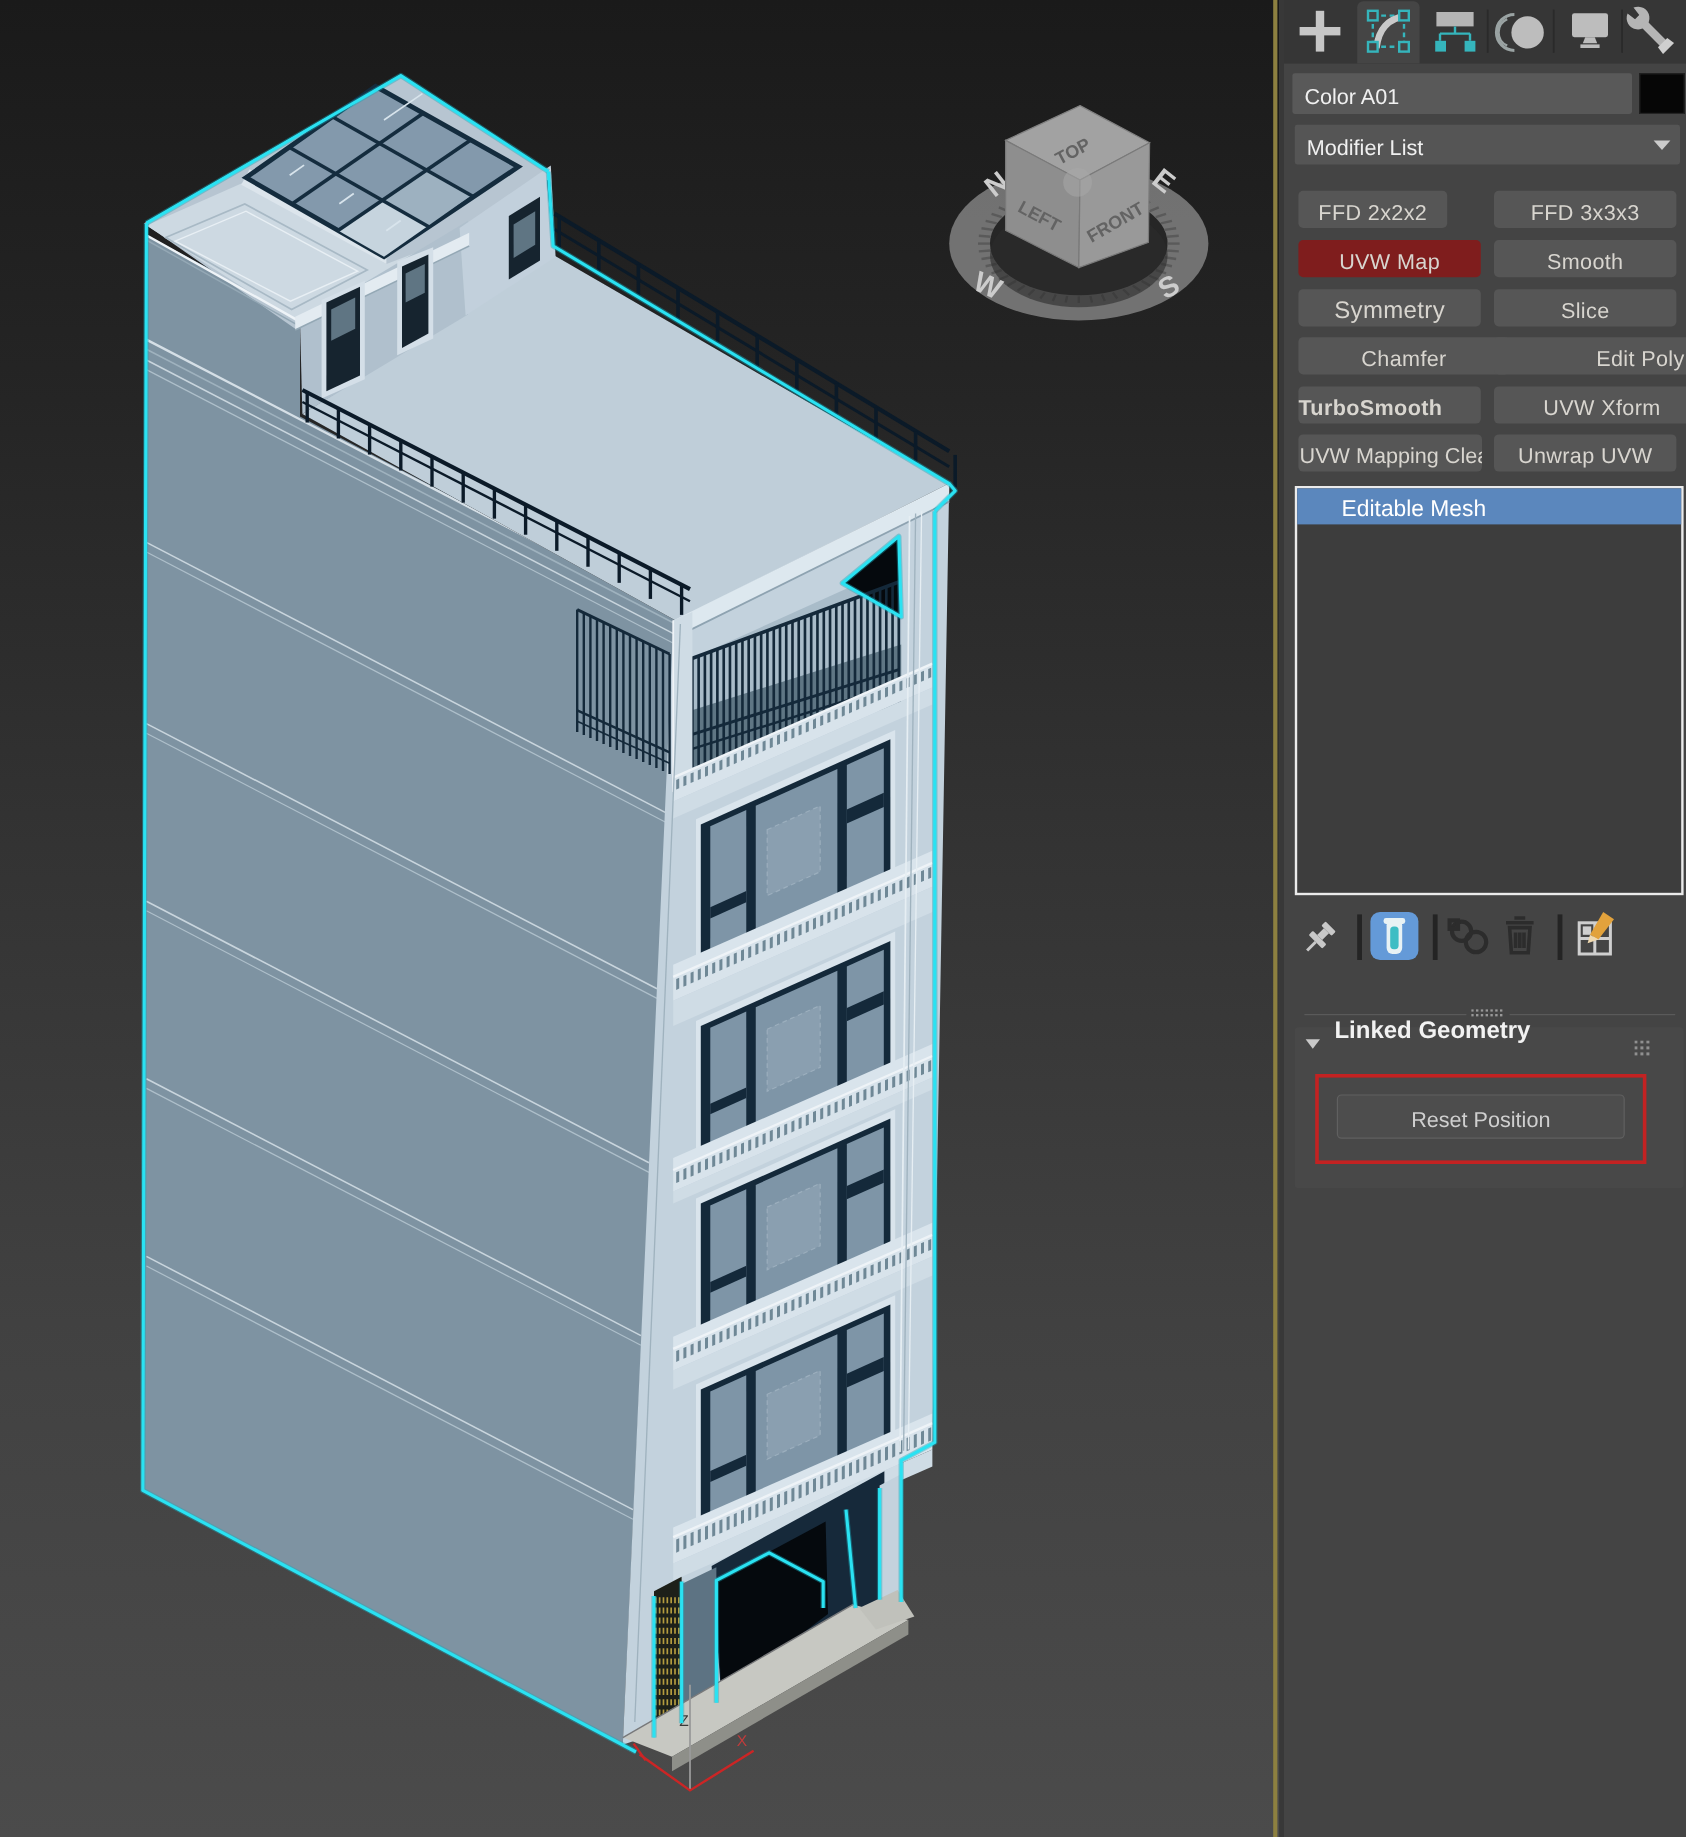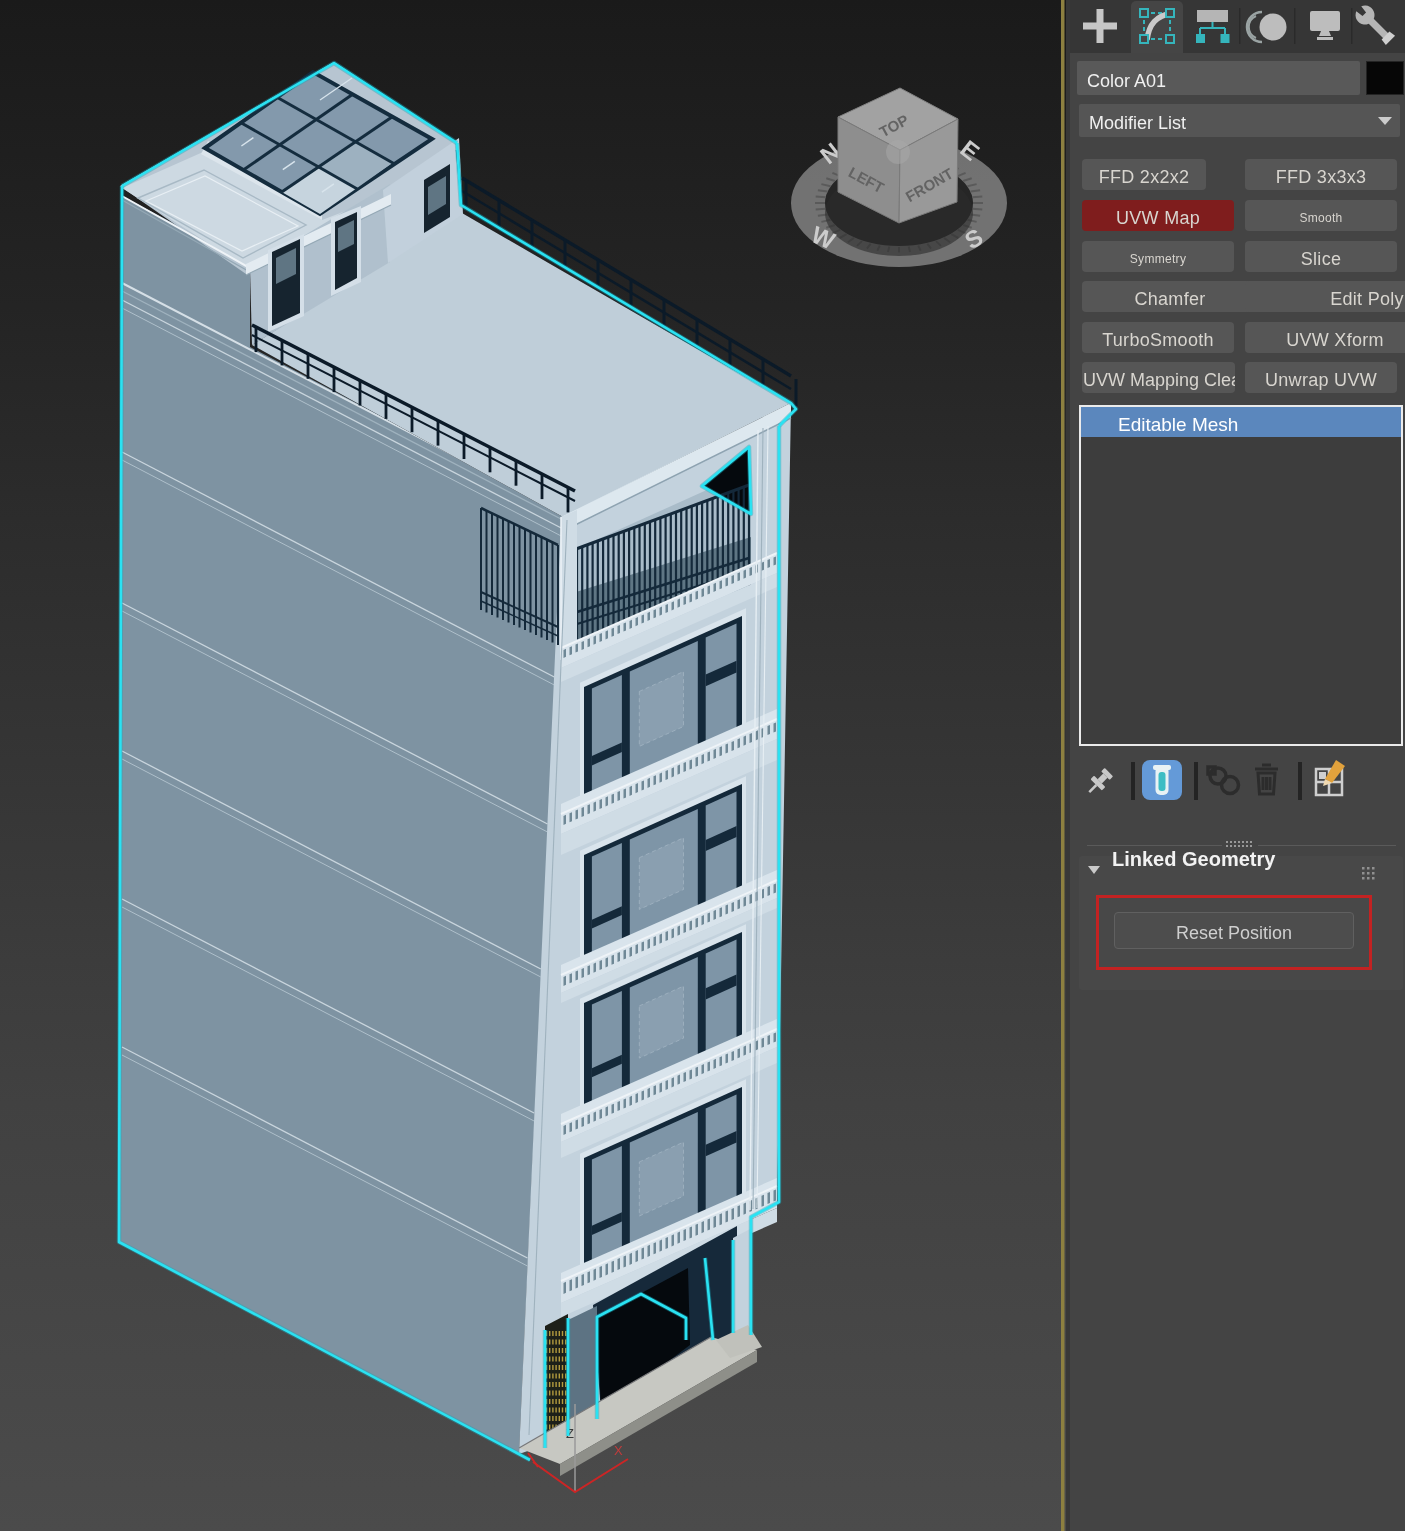--- a/index.html
+++ b/index.html
@@ -546,26 +546,26 @@
   </svg>
 <div style="position:absolute;left:1077px;top:61px;width:283px;height:34px;background:#595959;border-radius:2px"></div>
 <div style="position:absolute;left:1087px;top:64px;height:34px;line-height:34px;font-size:18px;color:#f0f0f0">Color A01</div>
 <div style="position:absolute;left:1366px;top:61px;width:38px;height:34px;background:#060606;border:1px solid #242424;box-sizing:border-box"></div>
 <div style="position:absolute;left:1079px;top:104px;width:321px;height:33px;background:#555555;border-radius:2px"></div>
 <div style="position:absolute;left:1089px;top:107px;height:33px;line-height:33px;font-size:18px;color:#f0f0f0">Modifier List</div>
 <div style="position:absolute;left:1378px;top:117px;width:0;height:0;border-left:7px solid transparent;border-right:7px solid transparent;border-top:8px solid #cccccc"></div>
 <div style="position:absolute;left:1082px;top:159px;width:124px;height:31px;background:#565656;border-radius:4px;text-align:center;line-height:37px;font-size:18px;letter-spacing:0.3px;color:#d8d5cf;">FFD 2x2x2</div>
 <div style="position:absolute;left:1245px;top:159px;width:152px;height:31px;background:#565656;border-radius:4px;text-align:center;line-height:37px;font-size:18px;letter-spacing:0.3px;color:#d8d5cf;">FFD 3x3x3</div>
 <div style="position:absolute;left:1082px;top:200px;width:152px;height:31px;background:#7f1d1d;border-radius:4px;text-align:center;line-height:37px;font-size:18px;letter-spacing:0.3px;color:#d8d5cf;">UVW Map</div>
-<div style="position:absolute;left:1245px;top:200px;width:152px;height:31px;background:#565656;border-radius:4px;text-align:center;line-height:37px;font-size:12px;letter-spacing:0.3px;color:#d8d5cf;">Smooth</div>
-<div style="position:absolute;left:1082px;top:241px;width:152px;height:31px;background:#565656;border-radius:4px;text-align:center;line-height:37px;font-size:12px;letter-spacing:0.3px;color:#d8d5cf;">Symmetry</div>
+<div style="position:absolute;left:1245px;top:200px;width:152px;height:31px;background:#565656;border-radius:4px;text-align:center;line-height:37px;font-size:18px;letter-spacing:0.3px;color:#d8d5cf;">Smooth</div>
+<div style="position:absolute;left:1082px;top:241px;width:152px;height:31px;background:#565656;border-radius:4px;text-align:center;line-height:37px;font-size:20px;letter-spacing:0.3px;color:#d8d5cf;">Symmetry</div>
 <div style="position:absolute;left:1245px;top:241px;width:152px;height:31px;background:#565656;border-radius:4px;text-align:center;line-height:37px;font-size:18px;letter-spacing:0.3px;color:#d8d5cf;">Slice</div>
 <div style="position:absolute;left:1082px;top:281px;width:176px;height:31px;background:#565656;border-radius:4px;text-align:center;line-height:37px;font-size:18px;letter-spacing:0.3px;color:#d8d5cf;">Chamfer</div>
 <div style="position:absolute;left:1245px;top:281px;width:152px;height:31px;background:#565656;border-radius:4px;text-align:center;line-height:37px;font-size:18px;letter-spacing:0.3px;color:#d8d5cf;padding-left:46px;">Edit Poly</div>
-<div style="position:absolute;left:1082px;top:322px;width:152px;height:31px;background:#565656;border-radius:4px;text-align:center;line-height:37px;font-size:18px;letter-spacing:0.3px;color:#d8d5cf;">TurboSmooth</div>
+<div style="position:absolute;left:1082px;top:322px;width:152px;height:31px;background:#565656;border-radius:4px;text-align:left;line-height:37px;font-size:18px;letter-spacing:0.3px;color:#d8d5cf;font-weight:bold;">TurboSmooth</div>
 <div style="position:absolute;left:1245px;top:322px;width:152px;height:31px;background:#565656;border-radius:4px;text-align:center;line-height:37px;font-size:18px;letter-spacing:0.3px;color:#d8d5cf;padding-left:14px;">UVW Xform</div>
 <div style="position:absolute;left:1082px;top:362px;width:152px;height:31px;background:#565656;border-radius:4px;text-align:center;line-height:37px;font-size:18px;letter-spacing:0.3px;color:#d8d5cf;white-space:nowrap;overflow:hidden;text-align:left;padding-left:1px;letter-spacing:0;">UVW Mapping Clea</div>
 <div style="position:absolute;left:1245px;top:362px;width:152px;height:31px;background:#565656;border-radius:4px;text-align:center;line-height:37px;font-size:18px;letter-spacing:0.3px;color:#d8d5cf;">Unwrap UVW</div>
 <div style="position:absolute;left:1079px;top:405px;width:324px;height:341px;background:#3d3d3d;border:2px solid #ebebeb;box-sizing:border-box"></div>
 <div style="position:absolute;left:1081px;top:407px;width:320px;height:30px;background:#5b87bd"></div>
 <div style="position:absolute;left:1118px;top:407px;height:30px;line-height:35px;font-size:19px;color:#ffffff">Editable Mesh</div>
 <svg style="position:absolute;left:1066px;top:752px" width="339" height="58" viewBox="0 0 339 58">
     <g transform="rotate(45 33 30)" fill="#c8c8c8">
       <rect x="27" y="16" width="12" height="5" rx="1"></rect>
       <rect x="30" y="21" width="6" height="8"></rect>

